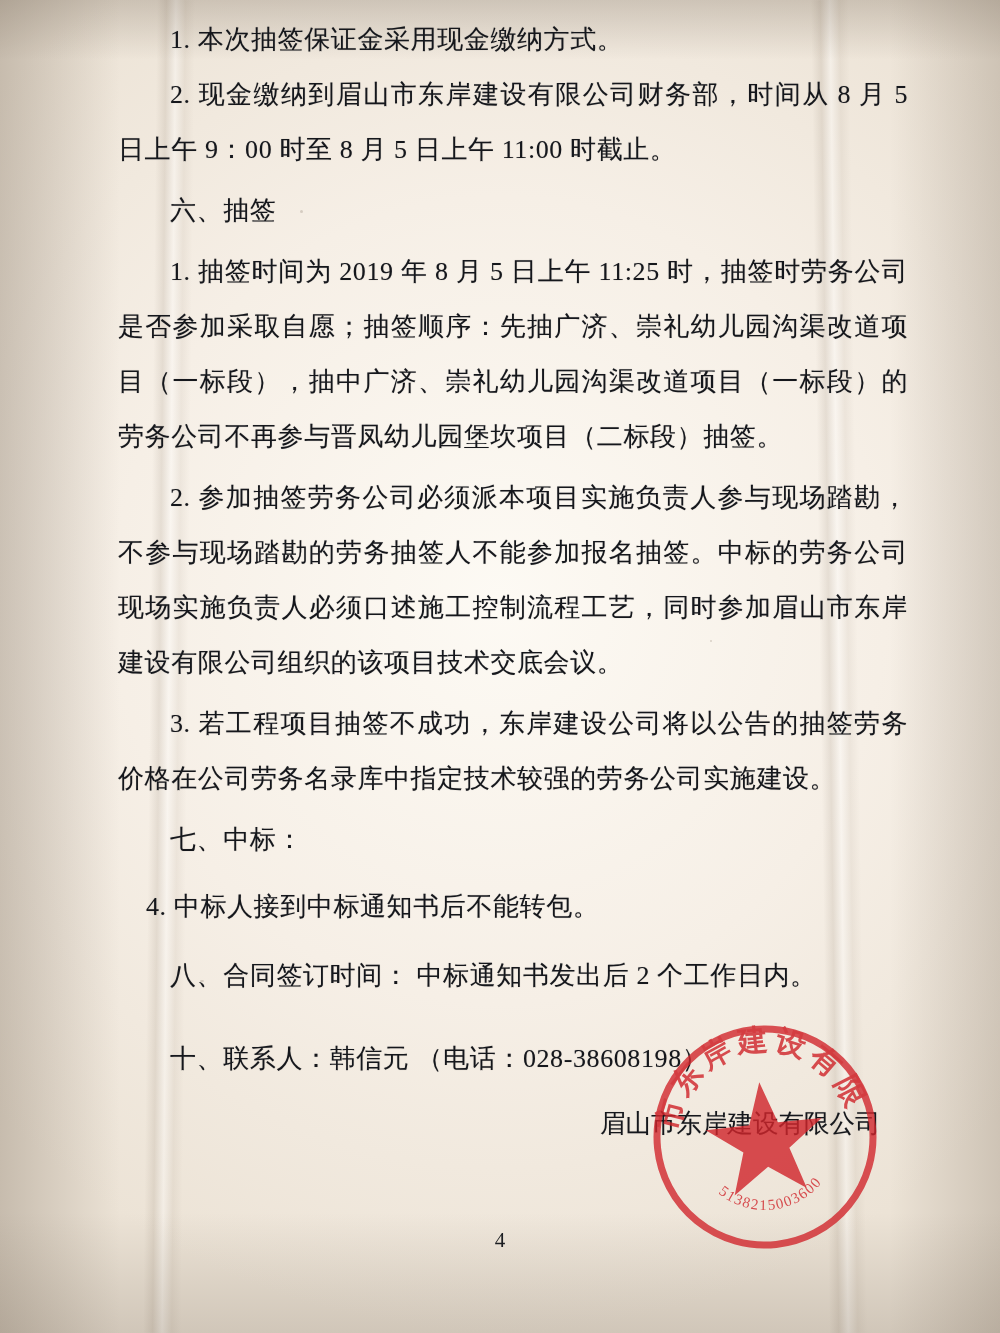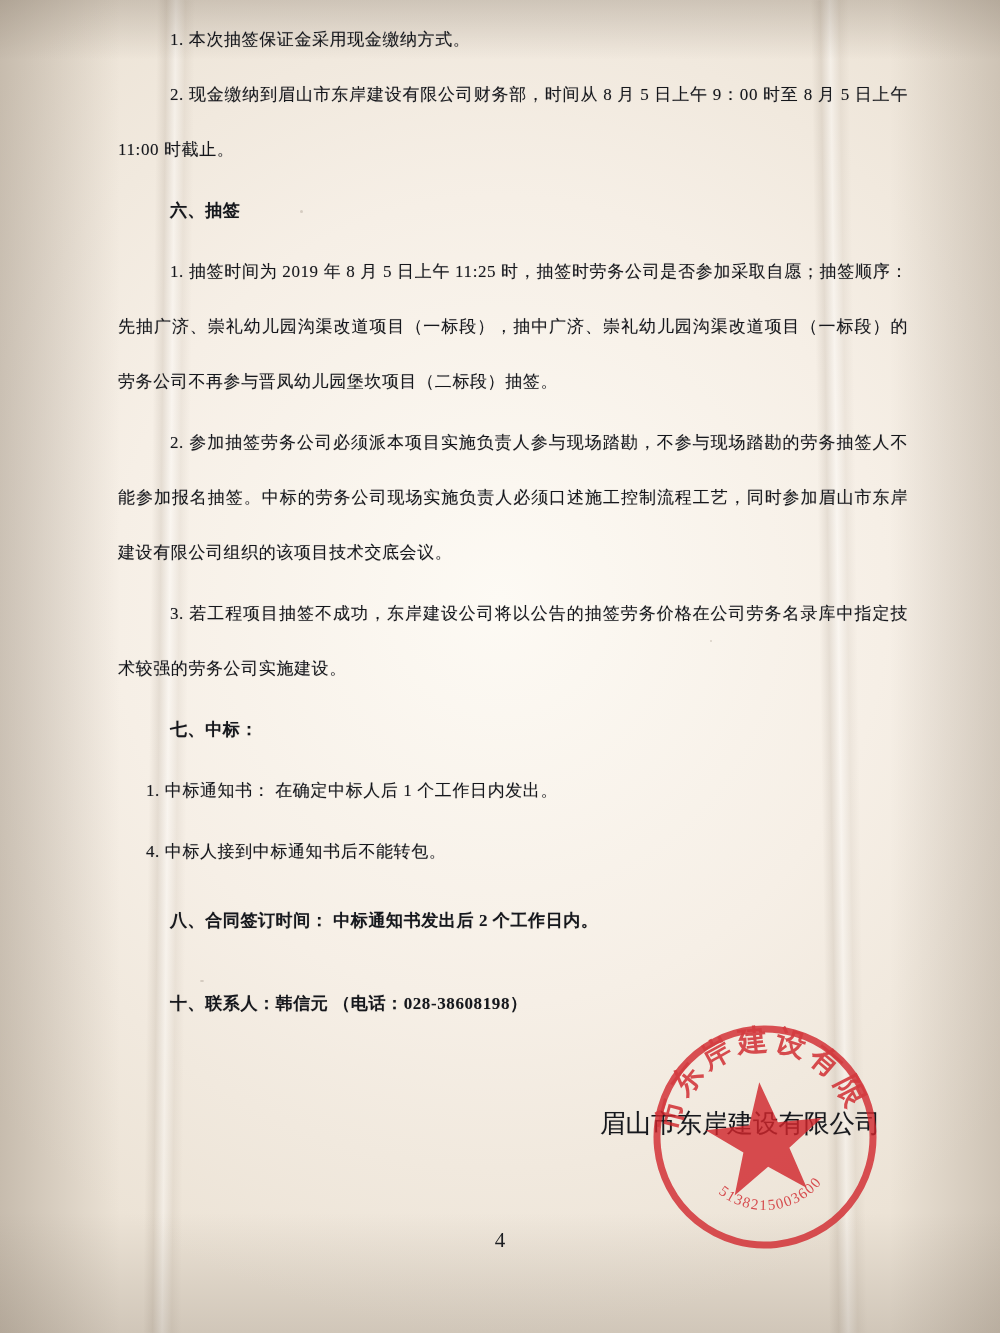--- a/index.html
+++ b/index.html
@@ -58,30 +58,30 @@
 
   .content {
     position: absolute;
     left: 118px;
     top: 12px;
     width: 790px;
     color: #14161a;
   }
   p.para {
     margin: 0 0 0 0;
-    font-size: 17px;
+    font-size: 26px;
     line-height: 55px;
     letter-spacing: 0.6px;
     text-align: justify;
     color: #15171c;
     text-shadow: 0 0 1px rgba(20,22,26,0.28);
   }
   p.indent2 { text-indent: 52px; }
   p.indent1 { text-indent: 28px; }
-  p.heading { text-indent: 52px; font-weight: 700; }
+  p.heading { text-indent: 52px; font-weight: 400; }
   .gap-s { height: 6px; }
   .gap-m { height: 14px; }
 
   .sign-block {
     position: absolute;
     left: 600px;
     top: 1095px;
     width: 330px;
     font-size: 25.5px;
     line-height: 58px;
@@ -151,21 +151,20 @@
     <p class="para heading">六、抽签</p>
     <div class="gap-s"></div>
     <p class="para indent2">1. 抽签时间为 2019 年 8 月 5 日上午 11:25 时，抽签时劳务公司是否参加采取自愿；抽签顺序：先抽广济、崇礼幼儿园沟渠改道项目（一标段），抽中广济、崇礼幼儿园沟渠改道项目（一标段）的劳务公司不再参与晋凤幼儿园堡坎项目（二标段）抽签。</p>
     <div class="gap-s"></div>
     <p class="para indent2">2. 参加抽签劳务公司必须派本项目实施负责人参与现场踏勘，不参与现场踏勘的劳务抽签人不能参加报名抽签。中标的劳务公司现场实施负责人必须口述施工控制流程工艺，同时参加眉山市东岸建设有限公司组织的该项目技术交底会议。</p>
     <div class="gap-s"></div>
     <p class="para indent2">3. 若工程项目抽签不成功，东岸建设公司将以公告的抽签劳务价格在公司劳务名录库中指定技术较强的劳务公司实施建设。</p>
     <div class="gap-s"></div>
     <p class="para heading">七、中标：</p>
     <div class="gap-s"></div>
-    <p class="para indent1">1. 中标通知书：  在确定中标人后 1 个工作日内发出。</p>
     <div class="gap-s"></div>
     <p class="para indent1">4. 中标人接到中标通知书后不能转包。</p>
     <div class="gap-m"></div>
     <p class="para heading">八、合同签订时间：  中标通知书发出后 2 个工作日内。</p>
     <div class="gap-m"></div>
     <div class="gap-m"></div>
     <p class="para heading">十、联系人：韩信元 （电话：028-38608198）</p>
   </div>
 
   <div class="sign-block">

